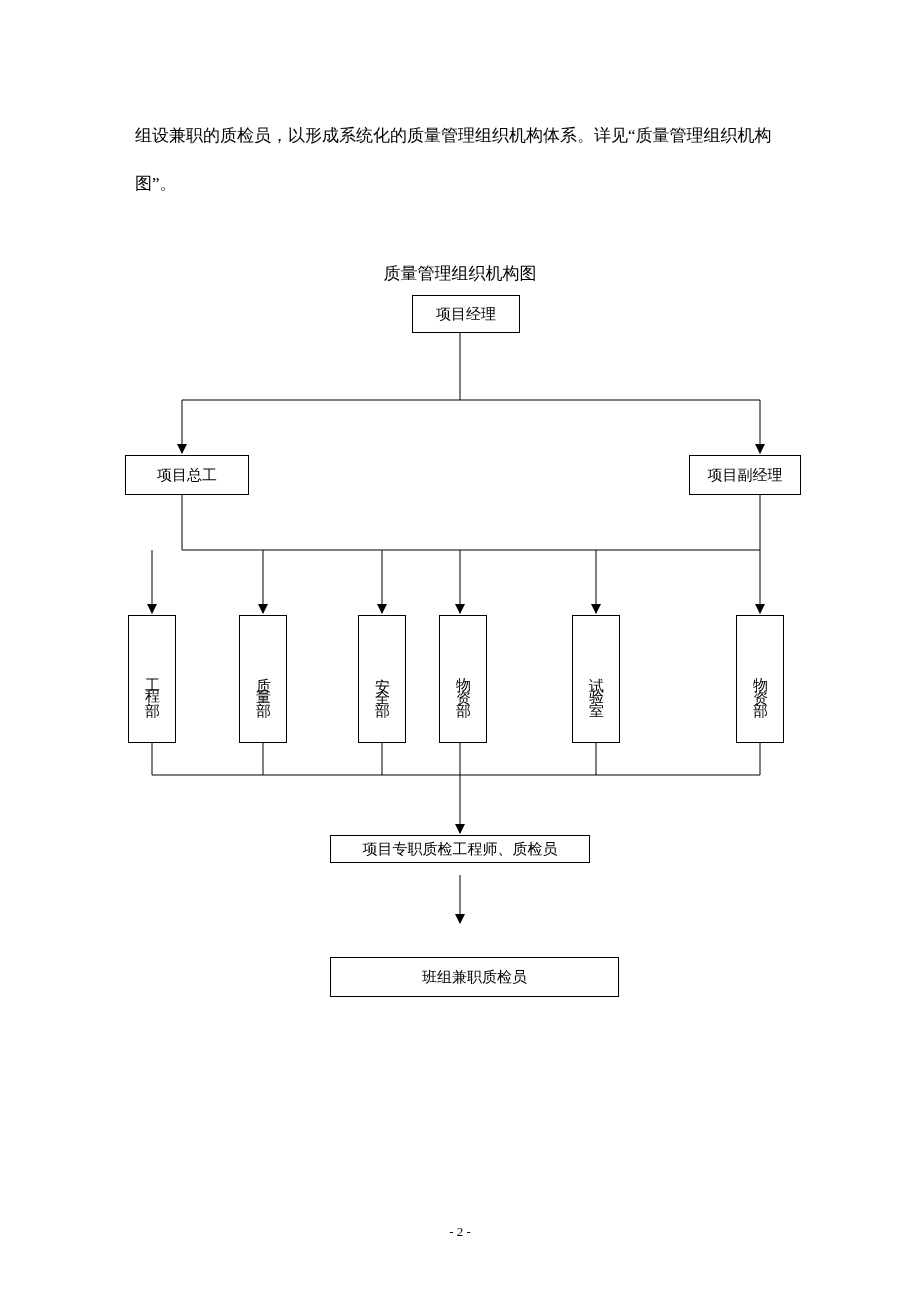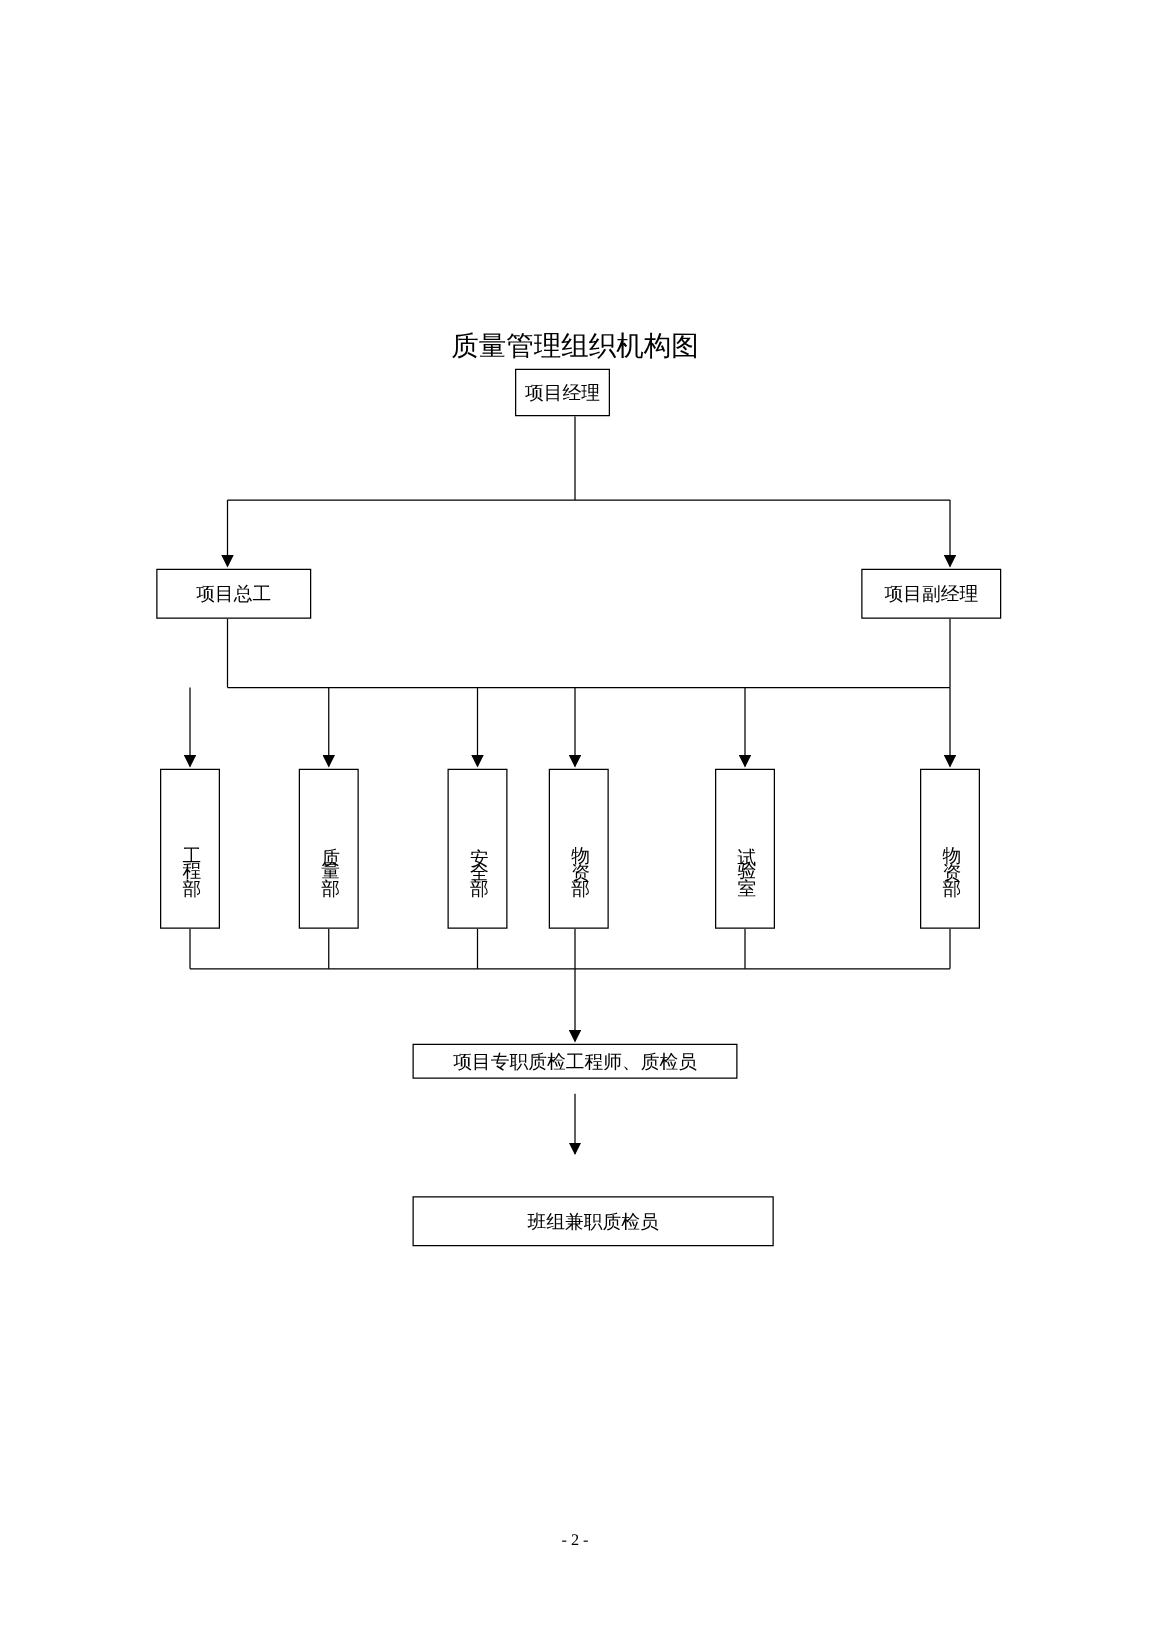--- a/index.html
+++ b/index.html
@@ -22,21 +22,21 @@
       left: 135px;
       right: 130px;
       font-size: 17px;
       line-height: 2.8;
     }
     .chart-title {
       position: absolute;
       top: 262px;
       width: 100%;
       text-align: center;
-      font-size: 22px;
+      font-size: 17px;
     }
     .diagram {
       position: absolute;
       top: 295px;
       left: 0;
       width: 920px;
       height: 750px;
     }
     .box {
       position: absolute;
@@ -70,20 +70,21 @@
       top: 0; left: 0;
       width: 920px;
       height: 750px;
       pointer-events: none;
     }
   </style>
 </head>
 <body>
 
 <div class="page">
+  <div class="body-text">组设兼职的质检员，以形成系统化的质量管理组织机构体系。详见“质量管理组织机构图”。</div>
   <div class="chart-title">质量管理组织机构图</div>
 
   <div class="diagram">
 
     <svg viewBox="0 0 920 750">
       <defs>
         <marker id="arrow" markerWidth="10" markerHeight="10" refX="9" refY="5" orient="auto">
           <path d="M0,0 L10,5 L0,10 Z" fill="#000"></path>
         </marker>
       </defs>
@@ -112,21 +113,21 @@
         <line x1="596" y1="448" x2="596" y2="480"></line>
         <line x1="760" y1="448" x2="760" y2="480"></line>
         <line x1="152" y1="480" x2="760" y2="480"></line>
 
         <line x1="460" y1="480" x2="460" y2="538" marker-end="url(#arrow)"></line>
 
         <line x1="460" y1="580" x2="460" y2="628" marker-end="url(#arrow)"></line>
       </g>
     </svg>
 
-    <div class="box" style="left:412px; top:0; width:76px; height:38px;">项目经理</div>
+    <div class="box" style="left:412px; top:0; width:108px; height:38px;">项目经理</div>
 
     <div class="box" style="left:125px; top:160px; width:124px; height:40px;">项目总工</div>
     <div class="box" style="left:689px; top:160px; width:112px; height:40px;text-align:center;">项目副经理</div>
 
     <div class="box vert" style="left:128px; top:320px; width:48px; height:128px;">工程部</div>
     <div class="box vert" style="left:239px; top:320px; width:48px; height:128px;">质量部</div>
     <div class="box vert" style="left:358px; top:320px; width:48px; height:128px;">安全部</div>
     <div class="box vert" style="left:439px; top:320px; width:48px; height:128px;">物资部</div>
     <div class="box vert" style="left:572px; top:320px; width:48px; height:128px;">试验室</div>
     <div class="box vert" style="left:736px; top:320px; width:48px; height:128px;">物资部</div>

